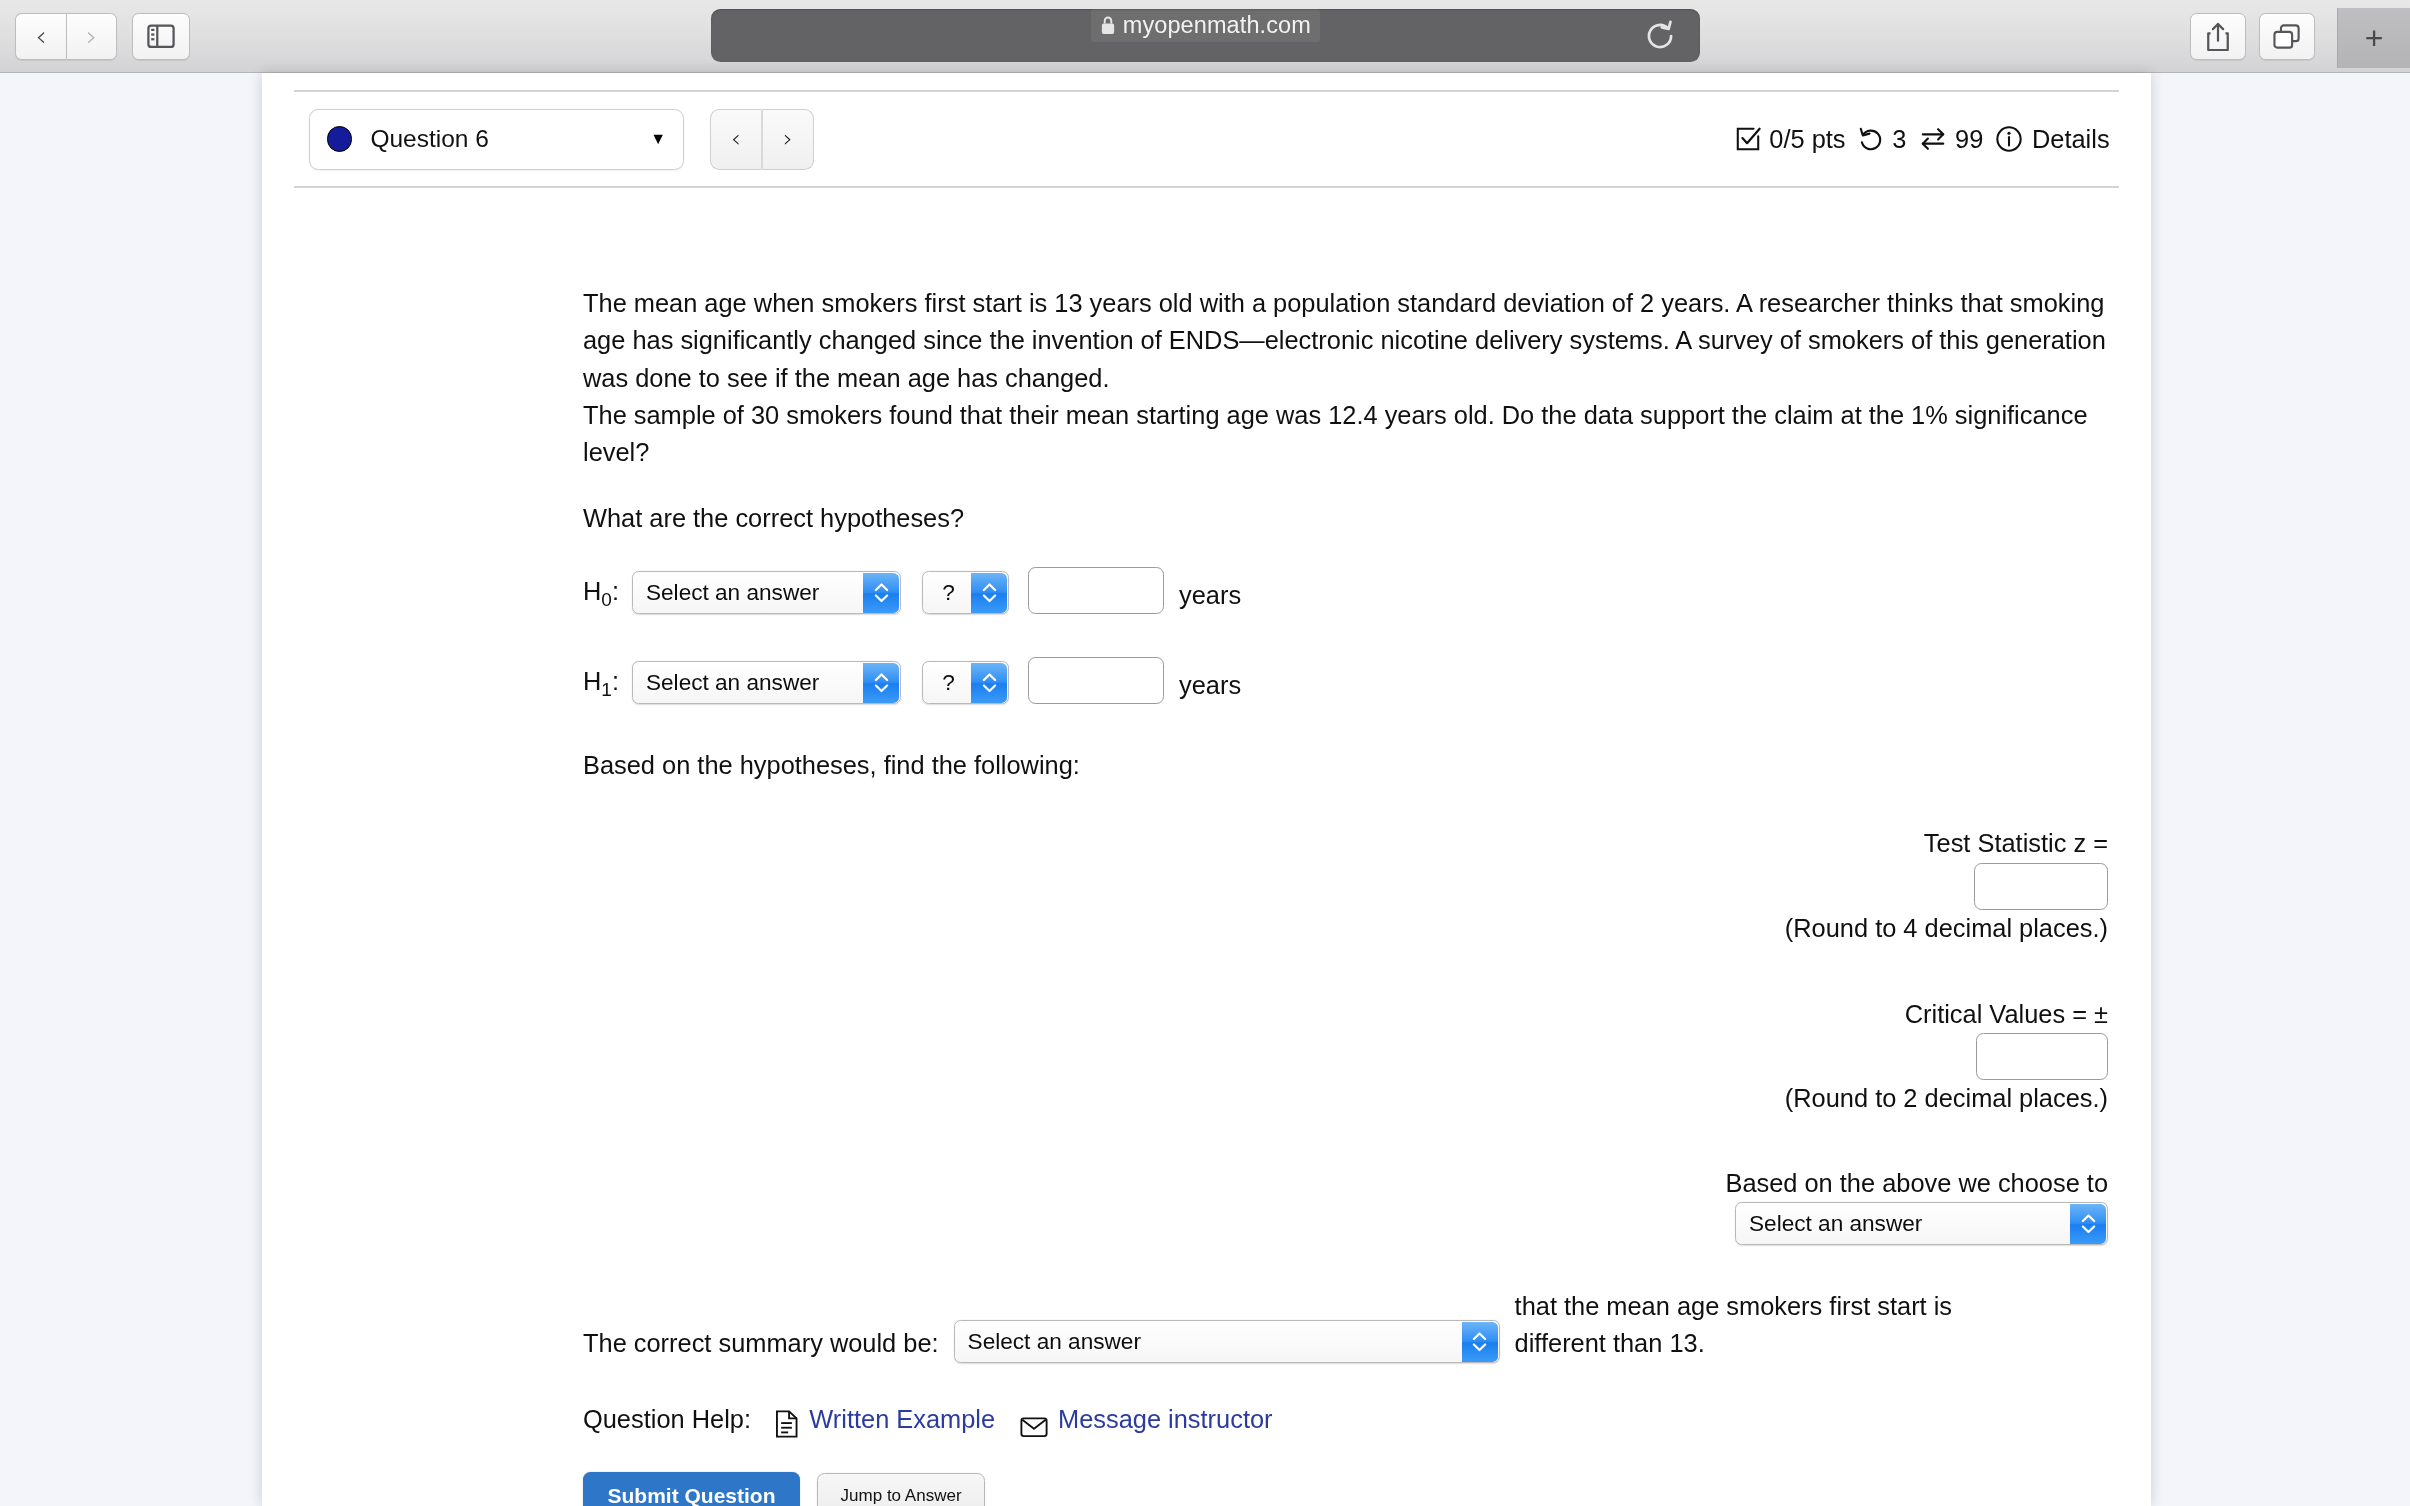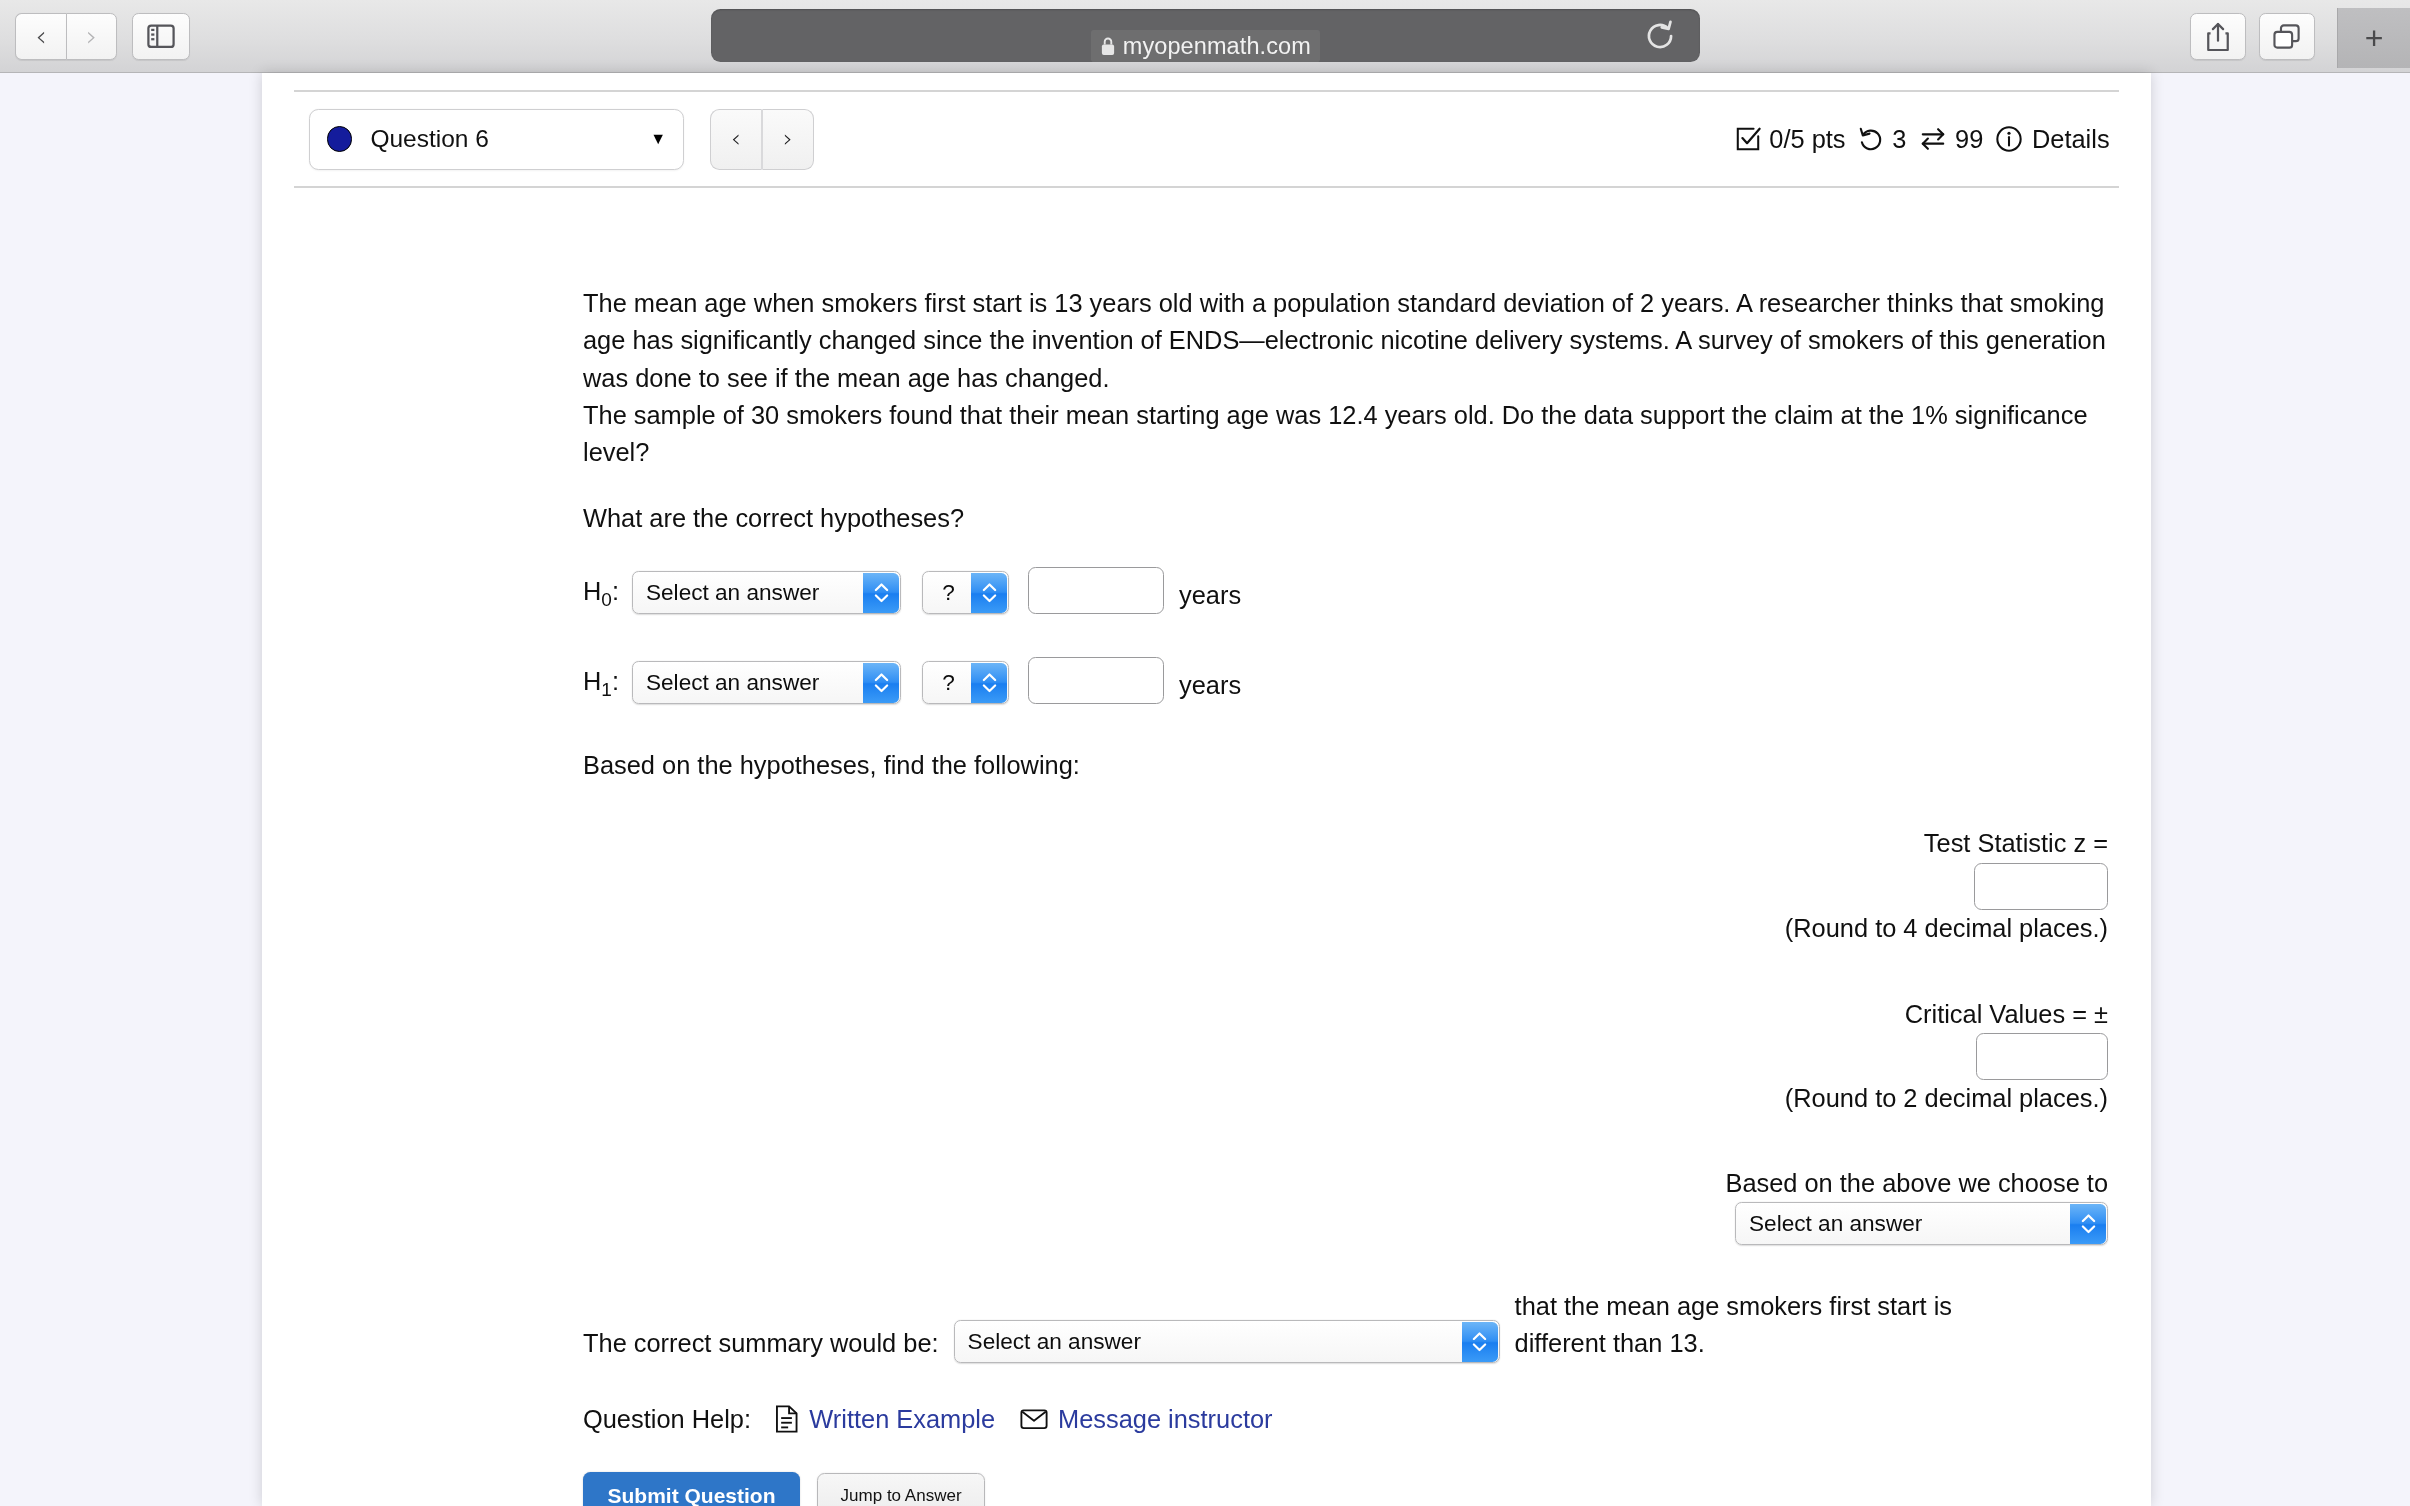--- a/index.html
+++ b/index.html
@@ -46,21 +46,21 @@
     display: flex; align-items: center; justify-content: center;
   }
   #newtab-btn .plusglyph { font-size: 32px; color: #4a4a4c; font-weight: 300; line-height: 1; }
 
   
   #url-bar {
     position: absolute; left: 711px; top: 9.4px;
     width: 989px; height: 53px;
     background: #636365;
     border-radius: 9.4px;
-    display: flex; align-items: flex-end; justify-content: center;
+    display: flex; align-items: flex-start; justify-content: center;
     box-shadow: inset 0 0.9px 1.9px rgba(0,0,0,.2);
   }
   #url-inner { display: flex; align-items: center; gap: 6.6px;
                background: rgba(255,255,255,.07); padding: 2.8px 9.4px; border-radius: 2.8px; }
   #url-text { color: #f2f2f2; font-size: 23.5px; letter-spacing: 0.1px; }
   #reload-btn { position: absolute; right: 24.5px; top: 50%; transform: translateY(-50%);
                 width: 32px; height: 32px; }
 
   
   #page-bg {
@@ -175,21 +175,21 @@
   .txt-cv    { width: 132px; }
 
   .unit { margin-left: 15px; font-size: 25.4px; }
   .inline-txt { font-size: 25.4px; color: #101010; }
 
   .spaced-row { margin-top: 41px; flex-direction: column; }
 
   
   #question-help-row { margin-top: 38px; display: flex; align-items: center; }
   .help-link { color: #2b3b9e; font-size: 25.4px; text-decoration: none; }
-  .help-item { display: flex; align-items: center; gap: 10.4px; margin-left: 24.5px; }
+  .help-item { display: flex; align-items: flex-end; gap: 10.4px; margin-left: 24.5px; }
 
   
   #button-row { margin-top: 34px; display: flex; align-items: center; gap: 17px; }
   #submit-question-btn {
     background: #2e76c8;
     color: #ffffff;
     border: none;
     border-radius: 7.5px;
     font-size: 21px;
     font-weight: bold;

